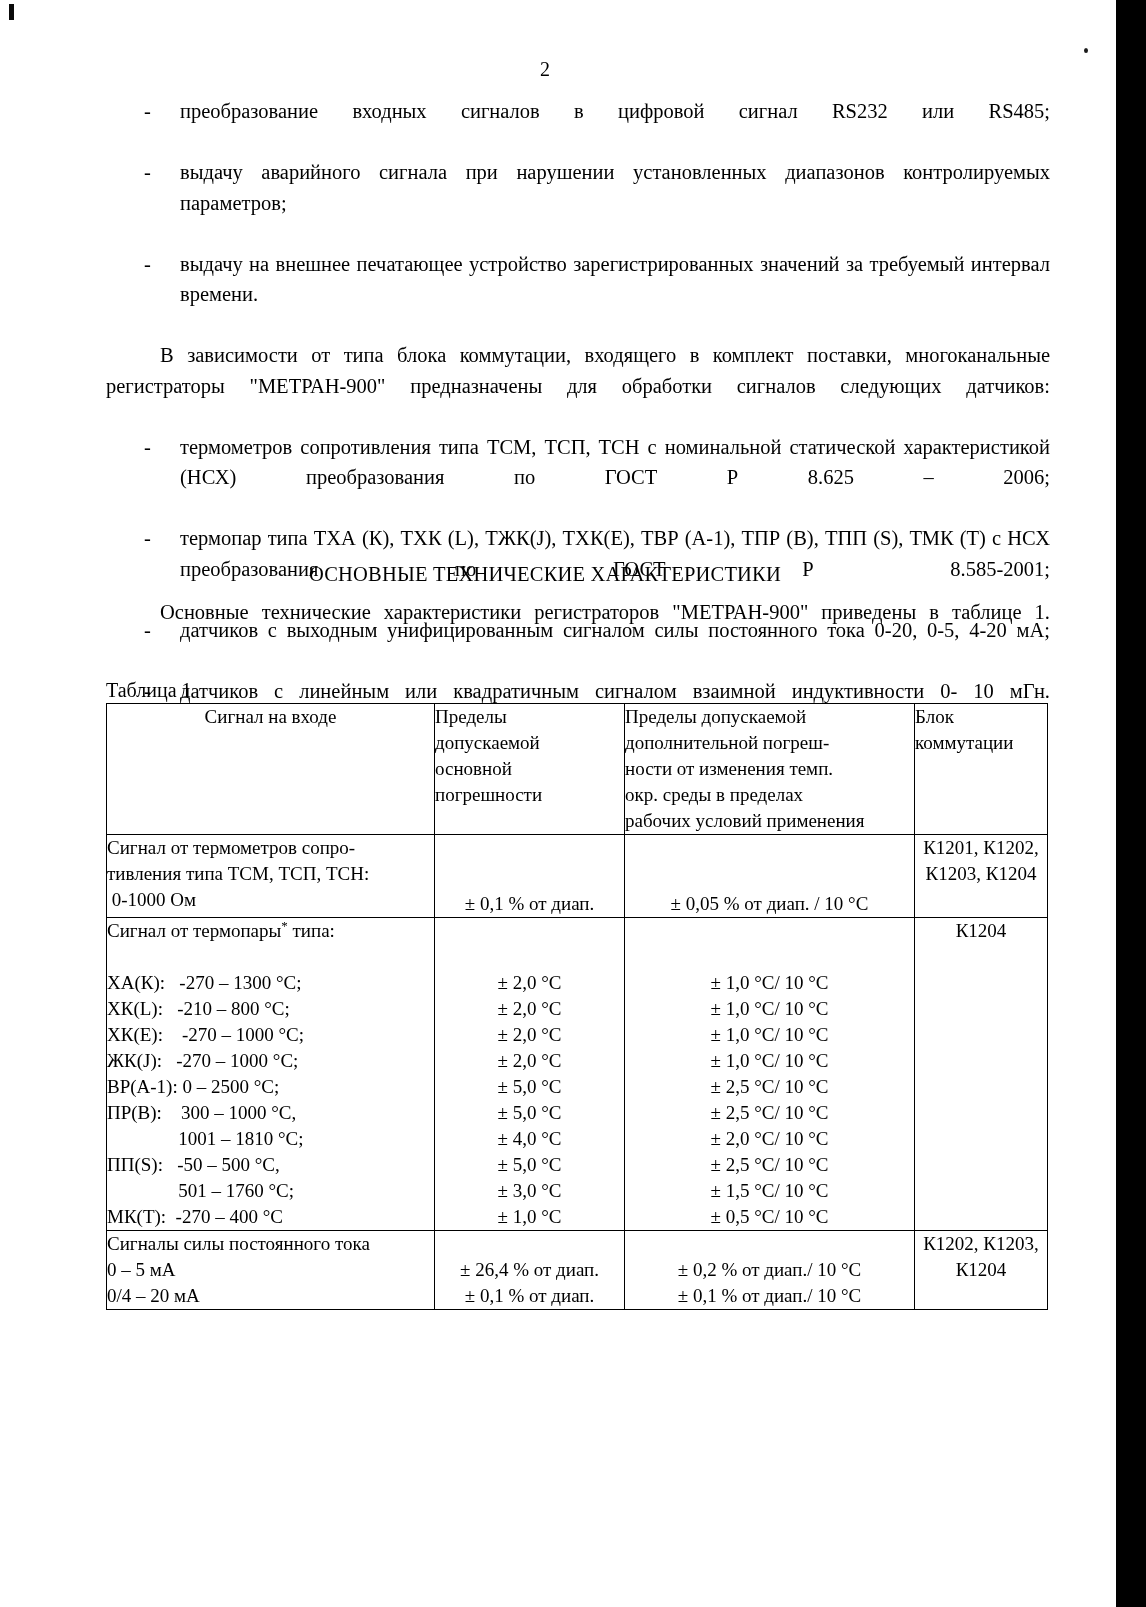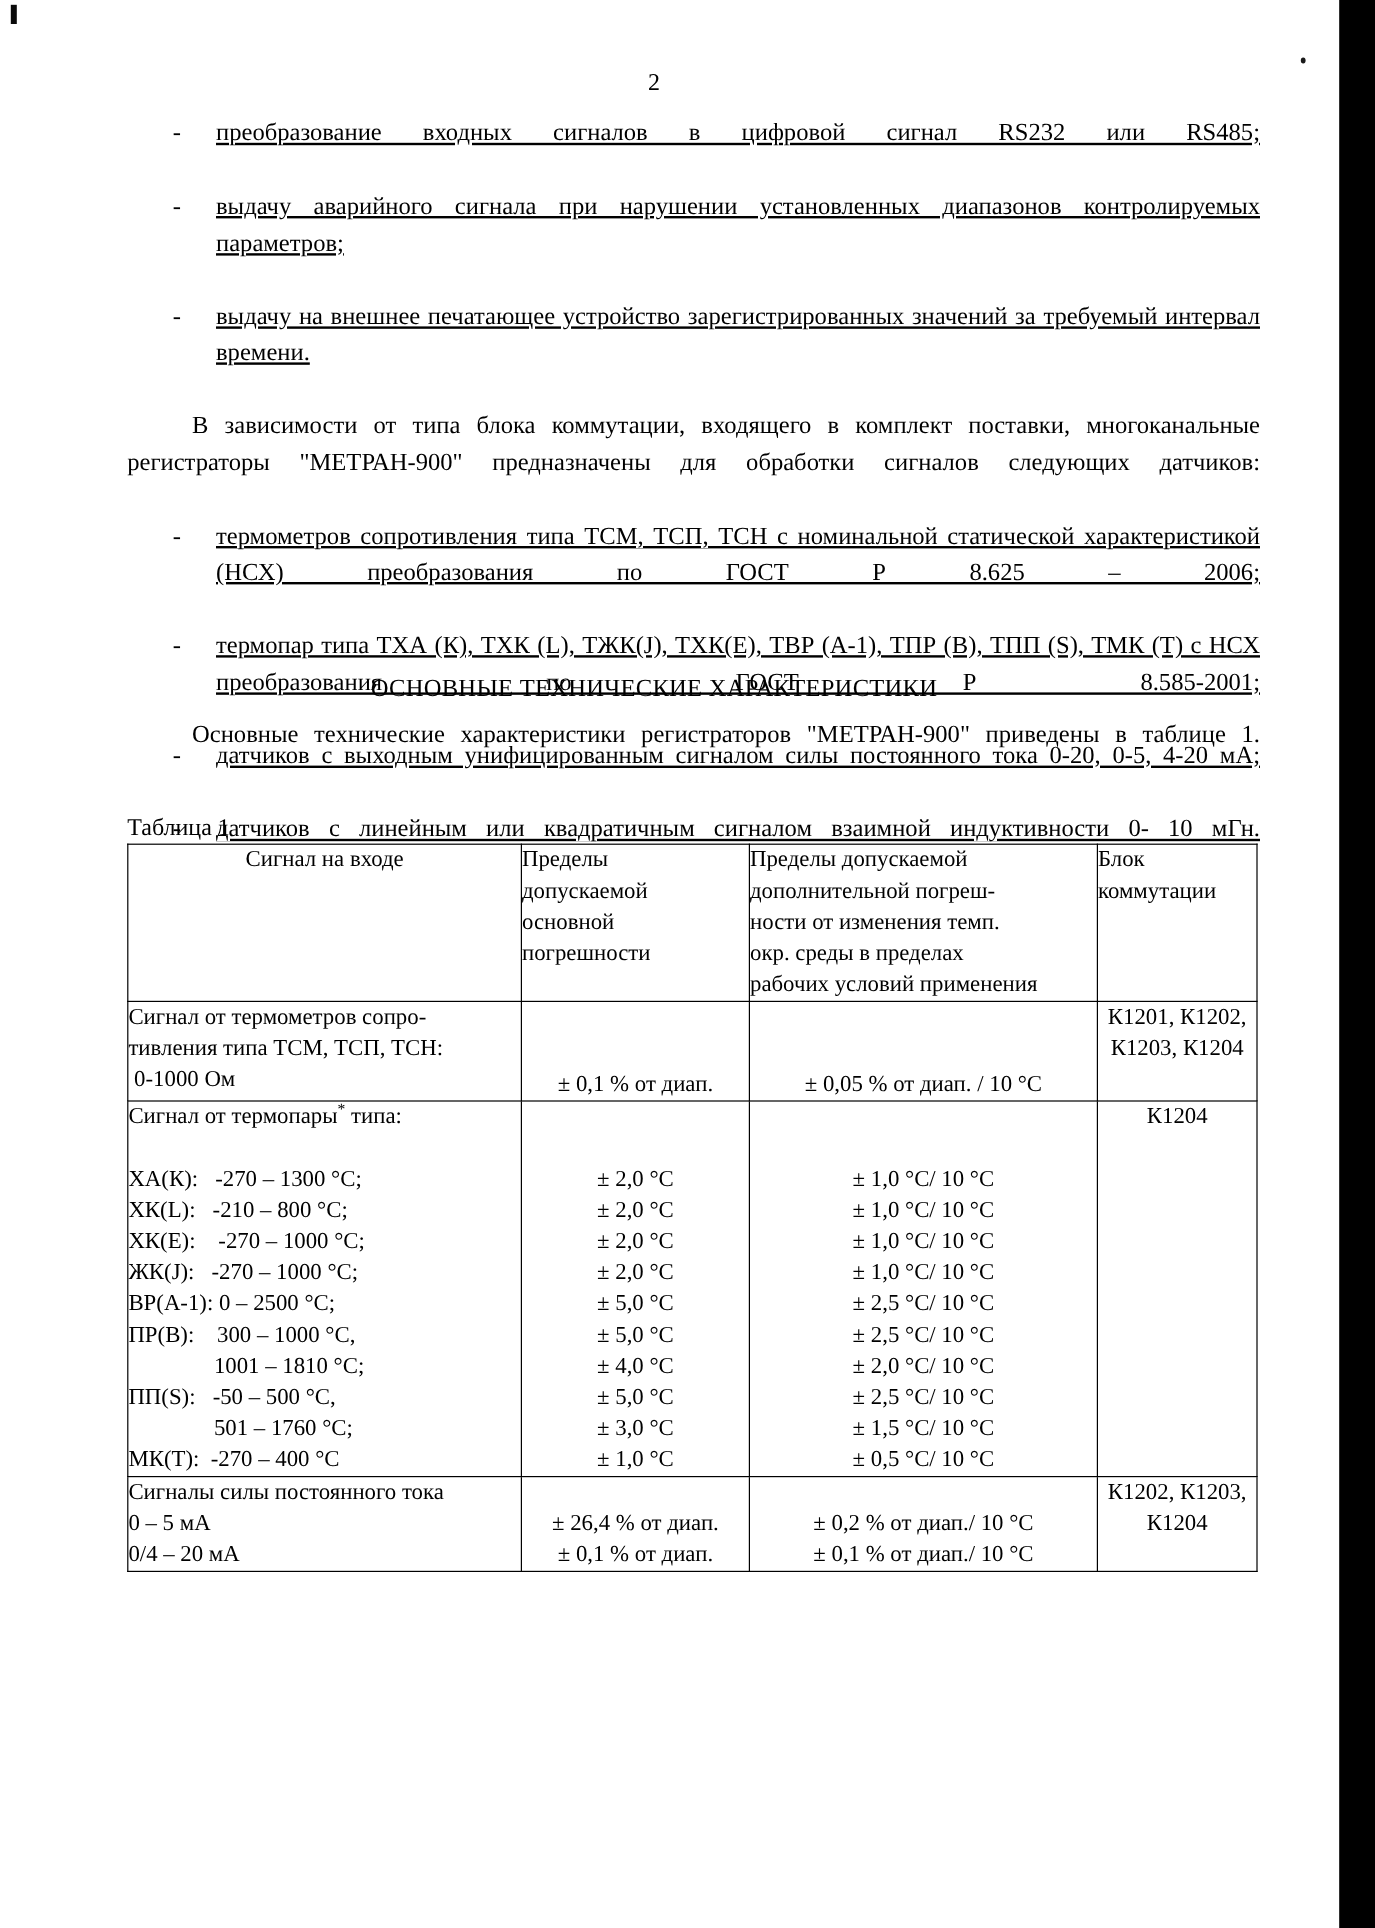--- a/index.html
+++ b/index.html
@@ -83,21 +83,20 @@
   }
   ul.dash-list > li .dash {
     position: absolute;
     left: 74px;
     margin-left: -36px;
     top: 0;
   }
   ul.dash-list > li .li-text {
     display: block;
     text-align: justify;
-    text-decoration: underline;
   }
   ul.dash-list > li .li-text::after {
     content: "";
     display: inline-block;
     width: 100%;
   }
 
   p.para {
     margin: 0;
     font-size: 20.5px;

